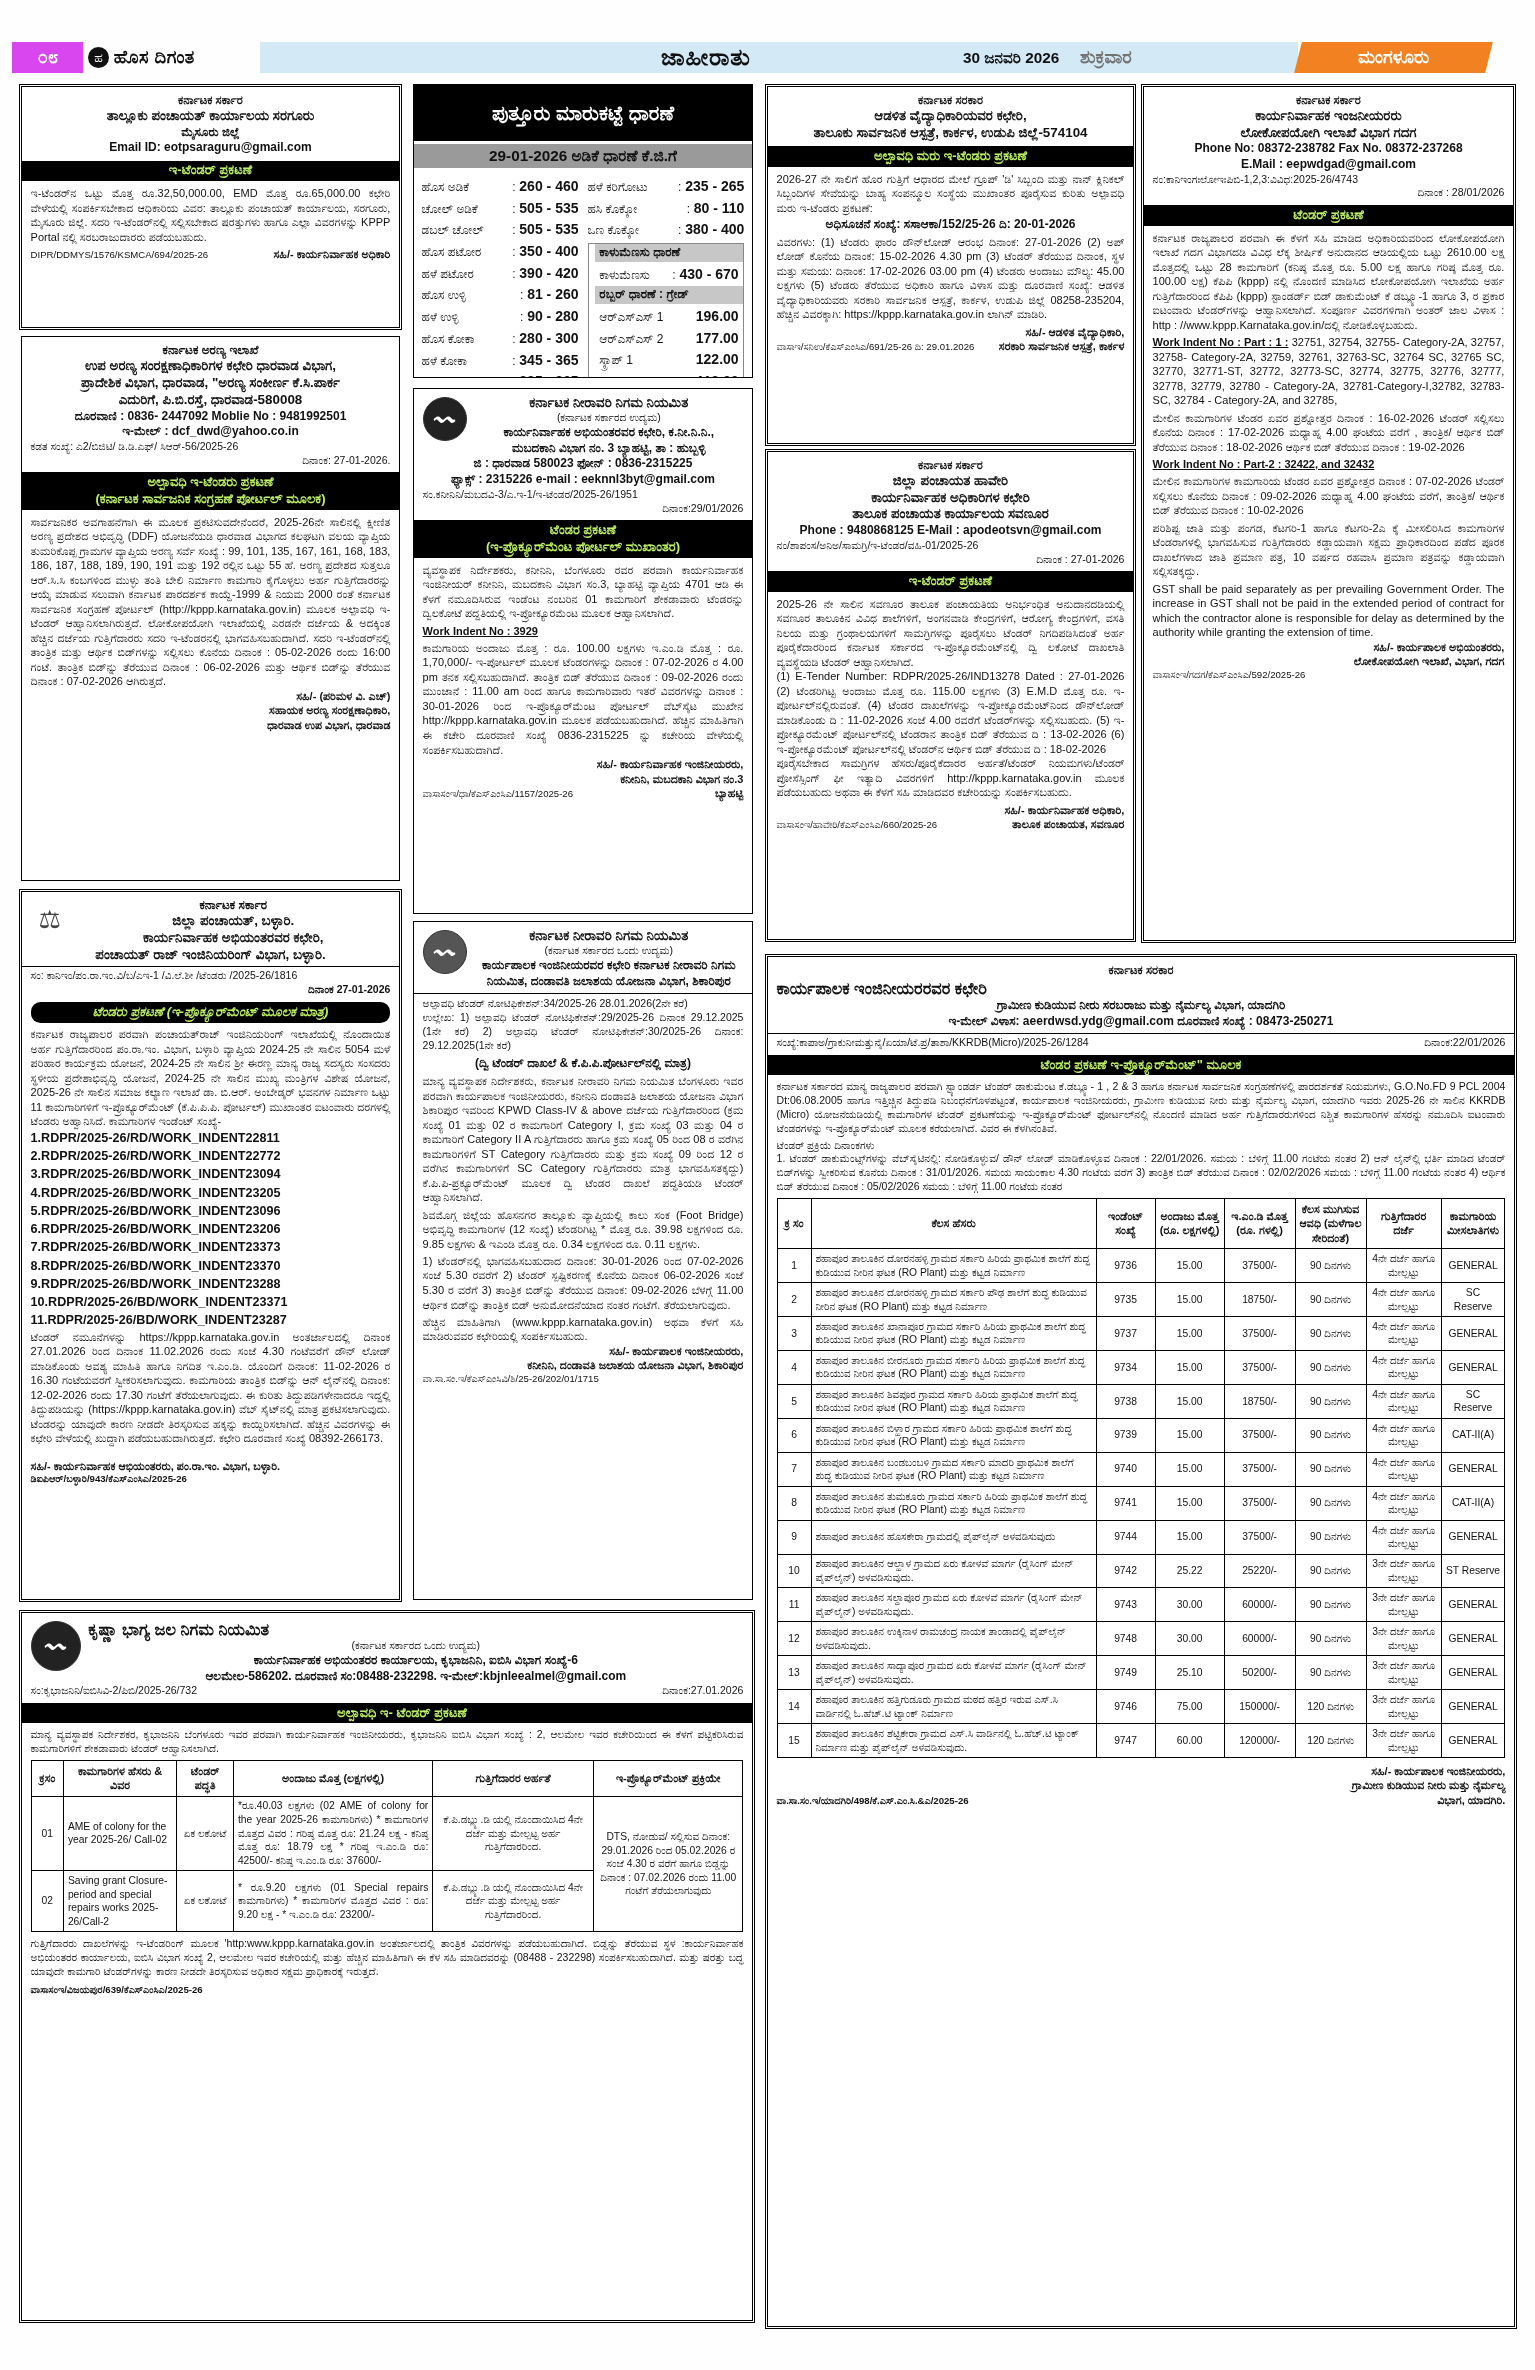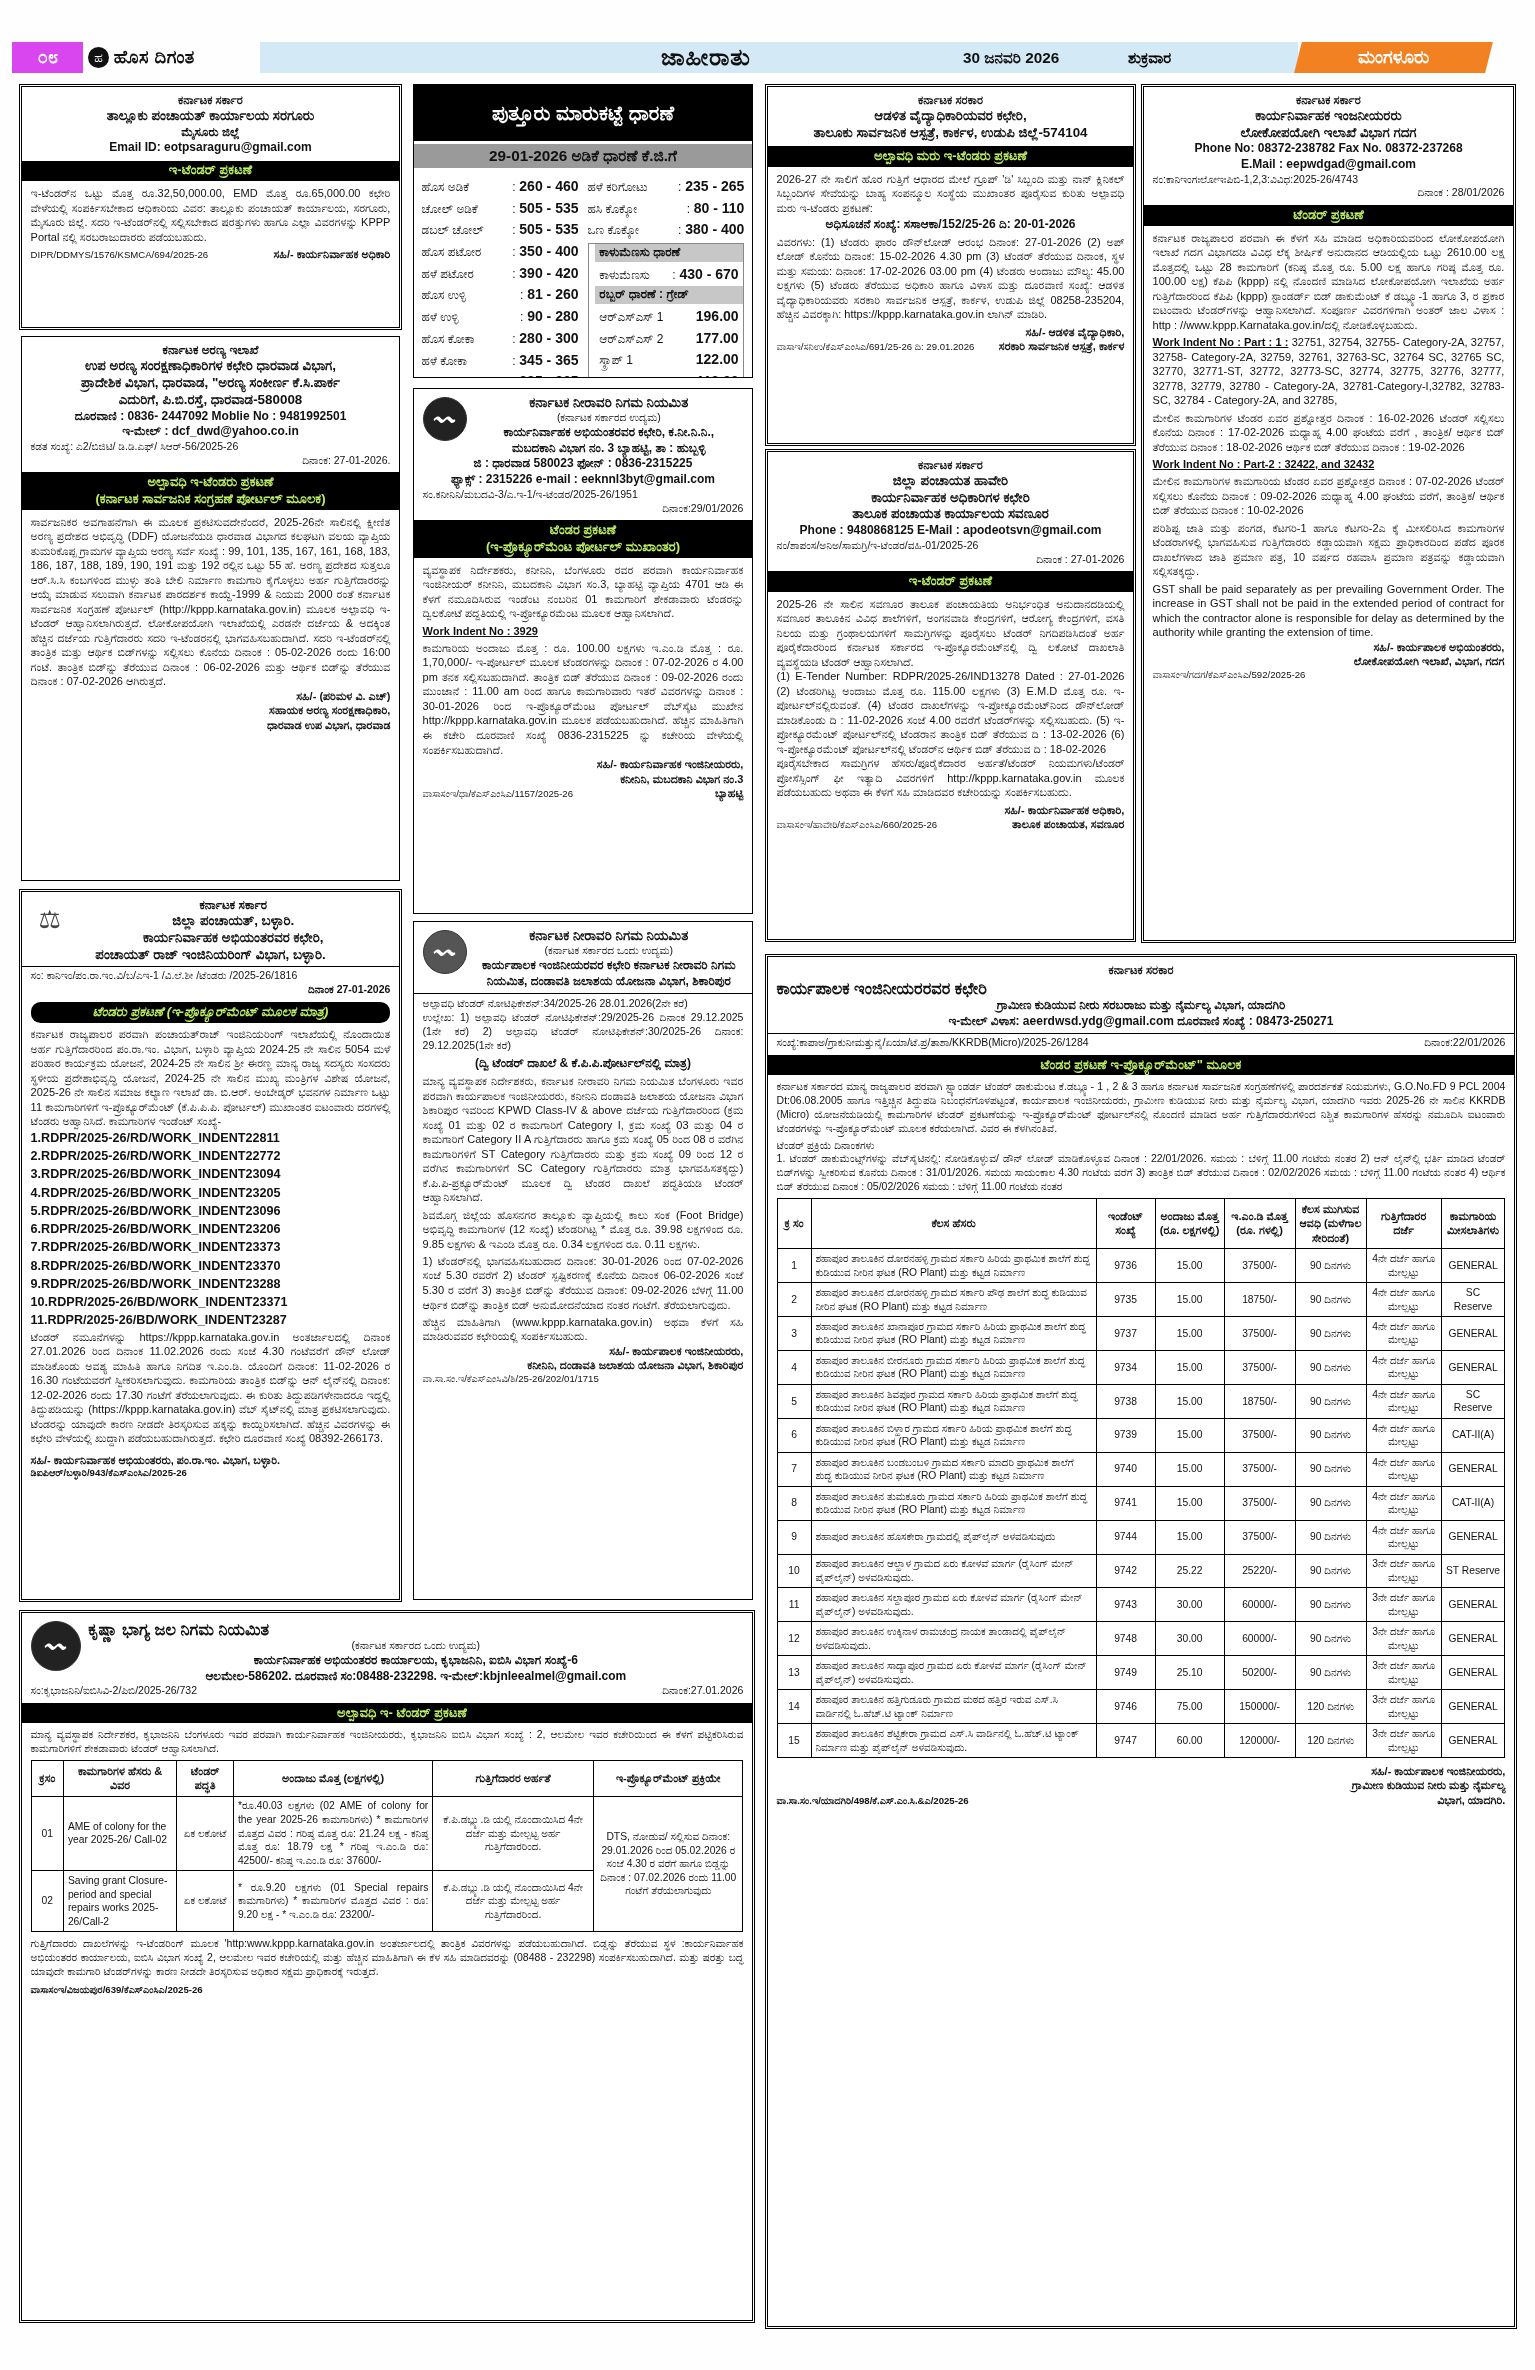--- a/index.html
+++ b/index.html
@@ -11,21 +11,21 @@
   .hdr-num{position:absolute;left:12.4px;top:0;width:71px;height:31px;background:#d946ef;color:#fff;
            font-weight:bold;font-size:18px;display:flex;align-items:center;justify-content:center;}
   .masthead{position:absolute;left:88px;top:0;width:172px;height:31px;display:flex;align-items:center;gap:4.8px;}
   .mast-logo{width:21px;height:21px;border-radius:50%;background:#111;color:#fff;font-size:12.4px;
              display:flex;align-items:center;justify-content:center;flex:0 0 auto;}
   .mast-name{font-weight:bold;font-size:18px;letter-spacing:0.5px;}
   .hdr-blue{position:absolute;left:260px;top:0;width:1038px;height:31px;background:#d3eaf6;
             display:flex;align-items:center;}
   .hdr-title{position:absolute;left:401px;font-size:23px;font-weight:bold;letter-spacing:1px;}
   .hdr-date{position:absolute;left:703px;font-size:15.3px;font-weight:bold;}
-  .hdr-day{position:absolute;left:868px;font-size:15px;font-weight:bold;color:#000000;}
+  .hdr-day{position:absolute;left:820px;font-size:18px;font-weight:bold;color:#737373;}
   .hdr-city{position:absolute;left:1298px;top:0;width:191px;height:31px;background:#f28122;color:#fff;
             font-weight:bold;font-size:18px;display:flex;align-items:center;justify-content:center;
             transform:skewX(-14deg);}
   .hdr-city>span{transform:skewX(14deg);}
   
   .ad{position:absolute;background:#fff;border:1.9px solid #000;padding:5.7px 8.6px;overflow:hidden;
       font-size:11px;line-height:1.32;text-align:justify;}
   .ad.dbl{border:1px solid #000;outline:1px solid #000;outline-offset:1.9px;}
   .c{text-align:center;}
   .govt{font-size:11.5px;font-weight:bold;text-align:center;}
@@ -138,21 +138,21 @@
         <div data-cell="0">4.RDPR/2025-26/BD/WORK_INDENT23205</div>
         <div data-cell="0">5.RDPR/2025-26/BD/WORK_INDENT23096</div>
         <div data-cell="0">6.RDPR/2025-26/BD/WORK_INDENT23206</div>
         <div data-cell="0">7.RDPR/2025-26/BD/WORK_INDENT23373</div>
         <div data-cell="0">8.RDPR/2025-26/BD/WORK_INDENT23370</div>
         <div data-cell="0">9.RDPR/2025-26/BD/WORK_INDENT23288</div>
         <div data-cell="0">10.RDPR/2025-26/BD/WORK_INDENT23371</div>
         <div data-cell="0">11.RDPR/2025-26/BD/WORK_INDENT23287</div>
       </div>
     <div>ಟೆಂಡರ್ ನಮೂನೆಗಳನ್ನು https://kppp.karnataka.gov.in ಅಂತರ್ಜಾಲದಲ್ಲಿ ದಿನಾಂಕ 27.01.2026 ರಿಂದ ದಿನಾಂಕ 11.02.2026 ರಂದು ಸಂಜೆ 4.30 ಗಂಟೆವರೆಗೆ ಡೌನ್ ಲೋಡ್ ಮಾಡಿಕೊಂಡು ಅವಶ್ಯ ಮಾಹಿತಿ ಹಾಗೂ ನಿಗದಿತ ಇ.ಎಂ.ಡಿ. ಯೊಂದಿಗೆ ದಿನಾಂಕ: 11-02-2026 ರ 16.30 ಗಂಟೆಯವರಗೆ ಸ್ವೀಕರಿಸಲಾಗುವುದು. ಕಾಮಗಾರಿಯ ತಾಂತ್ರಿಕ ಬಿಡ್‌ನ್ನು ಆನ್ ಲೈನ್‌ನಲ್ಲಿ ದಿನಾಂಕ: 12-02-2026 ರಂದು 17.30 ಗಂಟೆಗೆ ತೆರೆಯಲಾಗುವುದು. ಈ ಕುರಿತು ತಿದ್ದುಪಡಿಗಳೇನಾದರೂ ಇದ್ದಲ್ಲಿ ತಿದ್ದುಪಡಿಯನ್ನು (https://kppp.karnataka.gov.in) ವೆಬ್ ಸೈಟ್‌ನಲ್ಲಿ ಮಾತ್ರ ಪ್ರಕಟಿಸಲಾಗುವುದು. ಟೆಂಡರನ್ನು ಯಾವುದೇ ಕಾರಣ ನೀಡದೇ ತಿರಸ್ಕರಿಸುವ ಹಕ್ಕನ್ನು ಕಾಯ್ದಿರಿಸಲಾಗಿದೆ. ಹೆಚ್ಚಿನ ವಿವರಗಳನ್ನು ಈ ಕಛೇರಿ ವೇಳೆಯಲ್ಲಿ ಖುದ್ದಾಗಿ ಪಡೆಯಬಹುದಾಗಿರುತ್ತದೆ. ಕಛೇರಿ ದೂರವಾಣಿ ಸಂಖ್ಯೆ 08392-266173.</div>
-    <div class="sign" style="text-align:left;margin-top:7px;">ಸಹಿ/- ಕಾರ್ಯನಿರ್ವಾಹಕ ಆಭಿಯಂತರರು, ಪಂ.ರಾ.ಇಂ. ವಿಭಾಗ, ಬಳ್ಳಾರಿ.</div>
+    <div class="sign" style="text-align:left;margin-top:13px;">ಸಹಿ/- ಕಾರ್ಯನಿರ್ವಾಹಕ ಆಭಿಯಂತರರು, ಪಂ.ರಾ.ಇಂ. ವಿಭಾಗ, ಬಳ್ಳಾರಿ.</div>
     <div class="ref b">ಡಿಐಪಿಆರ್/ಬಳ್ಳಾರಿ/943/ಕೆಎಸ್‌ಎಂಸಿಎ/2025-26</div>
   </div>
 
   <div class="ad dbl" style="left:21px;top:1612px;width:732px;height:709px;font-size:10.5px;">
     <span class="logo-badge">〰</span>
     <div class="t-lg">ಕೃಷ್ಣಾ ಭಾಗ್ಯ ಜಲ ನಿಗಮ ನಿಯಮಿತ</div>
     <div class="c meta">(ಕರ್ನಾಟಕ ಸರ್ಕಾರದ ಒಂದು ಉದ್ಯಮ)</div>
     <div class="t-sm">ಕಾರ್ಯನಿರ್ವಾಹಕ ಅಭಿಯಂತರರ ಕಾರ್ಯಾಲಯ, ಕೃಭಾಜನಿನಿ, ಐಬಿಸಿ ವಿಭಾಗ ಸಂಖ್ಯೆ-6</div>
     <div class="t-sm">ಆಲಮೇಲ-586202. ದೂರವಾಣಿ ಸಂ:08488-232298. ಇ-ಮೇಲ್:kbjnleealmel@gmail.com</div>
     <div class="fb" style="clear:both;">

